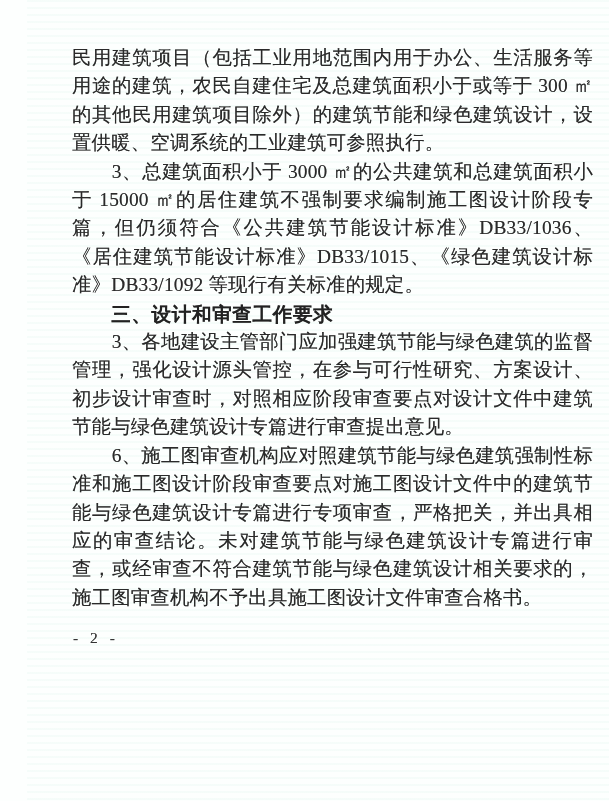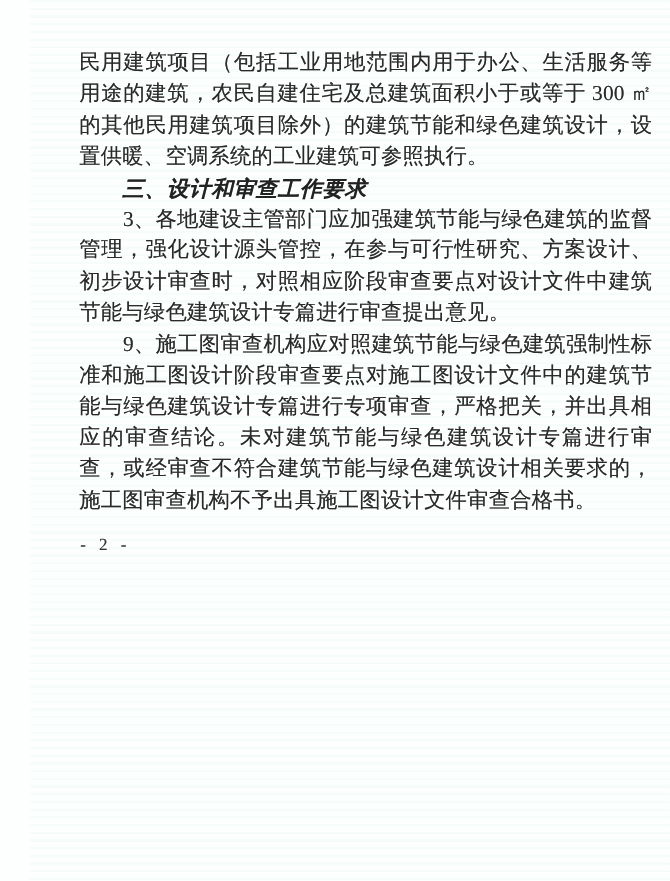--- a/index.html
+++ b/index.html
@@ -37,21 +37,20 @@
   .doc-body p{margin:0;}
   .para-indent{text-indent:2.05em;}
   .para-flush{text-indent:0;}
   .heading{
     font-family:"Liberation Sans","DejaVu Sans",sans-serif;
     font-weight:700;
     text-indent:2.0em;
     font-size:19.6px;
     letter-spacing:0.6px;
     color:#222;
-    font-style:italic;
   }
   .page-footer{
     margin-top:17px;
   }
   .page-num{
     display:inline-block;
     margin-left:1px;
     font-family:"Liberation Serif","DejaVu Serif",serif;
     font-size:15.5px;
     letter-spacing:4px;
@@ -59,20 +58,21 @@
     text-shadow:0 0 0.4px rgba(51,51,51,0.5);
   }
 </style>
 </head>
 <body>
 
 <main class="page">
   <section class="doc-body">
 
   <p class="para-flush">民用建筑项目（包括工业用地范围内用于办公、生活服务等用途的建筑，农民自建住宅及总建筑面积小于或等于 300 ㎡的其他民用建筑项目除外）的建筑节能和绿色建筑设计，设置供暖、空调系统的工业建筑可参照执行。</p>
+      <p class="para-indent">3、总建筑面积小于 3000 ㎡的公共建筑和总建筑面积小于 15000 ㎡的居住建筑不强制要求编制施工图设计阶段专篇，但仍须符合《公共建筑节能设计标准》DB33/1036、《居住建筑节能设计标准》DB33/1015、《绿色建筑设计标准》DB33/1092 等现行有关标准的规定。</p>
       <p class="heading">三、设计和审查工作要求</p>
       <p class="para-indent">3、各地建设主管部门应加强建筑节能与绿色建筑的监督管理，强化设计源头管控，在参与可行性研究、方案设计、初步设计审查时，对照相应阶段审查要点对设计文件中建筑节能与绿色建筑设计专篇进行审查提出意见。</p>
-      <p class="para-indent">9、施工图审查机构应对照建筑节能与绿色建筑强制性标准和施工图设计阶段审查要点对施工图设计文件中的建筑节能与绿色建筑设计专篇进行专项审查，严格把关，并出具相应的审查结论。未对建筑节能与绿色建筑设计专篇进行审查，或经审查不符合建筑节能与绿色建筑设计相关要求的，施工图审查机构不予出具施工图设计文件审查合格书。</p>
+      <p class="para-indent">6、施工图审查机构应对照建筑节能与绿色建筑强制性标准和施工图设计阶段审查要点对施工图设计文件中的建筑节能与绿色建筑设计专篇进行专项审查，严格把关，并出具相应的审查结论。未对建筑节能与绿色建筑设计专篇进行审查，或经审查不符合建筑节能与绿色建筑设计相关要求的，施工图审查机构不予出具施工图设计文件审查合格书。</p>
     </section>
   <footer class="page-footer">
     <span class="page-num">- 2 -</span>
   </footer>
 </main>
 
 </body></html>

